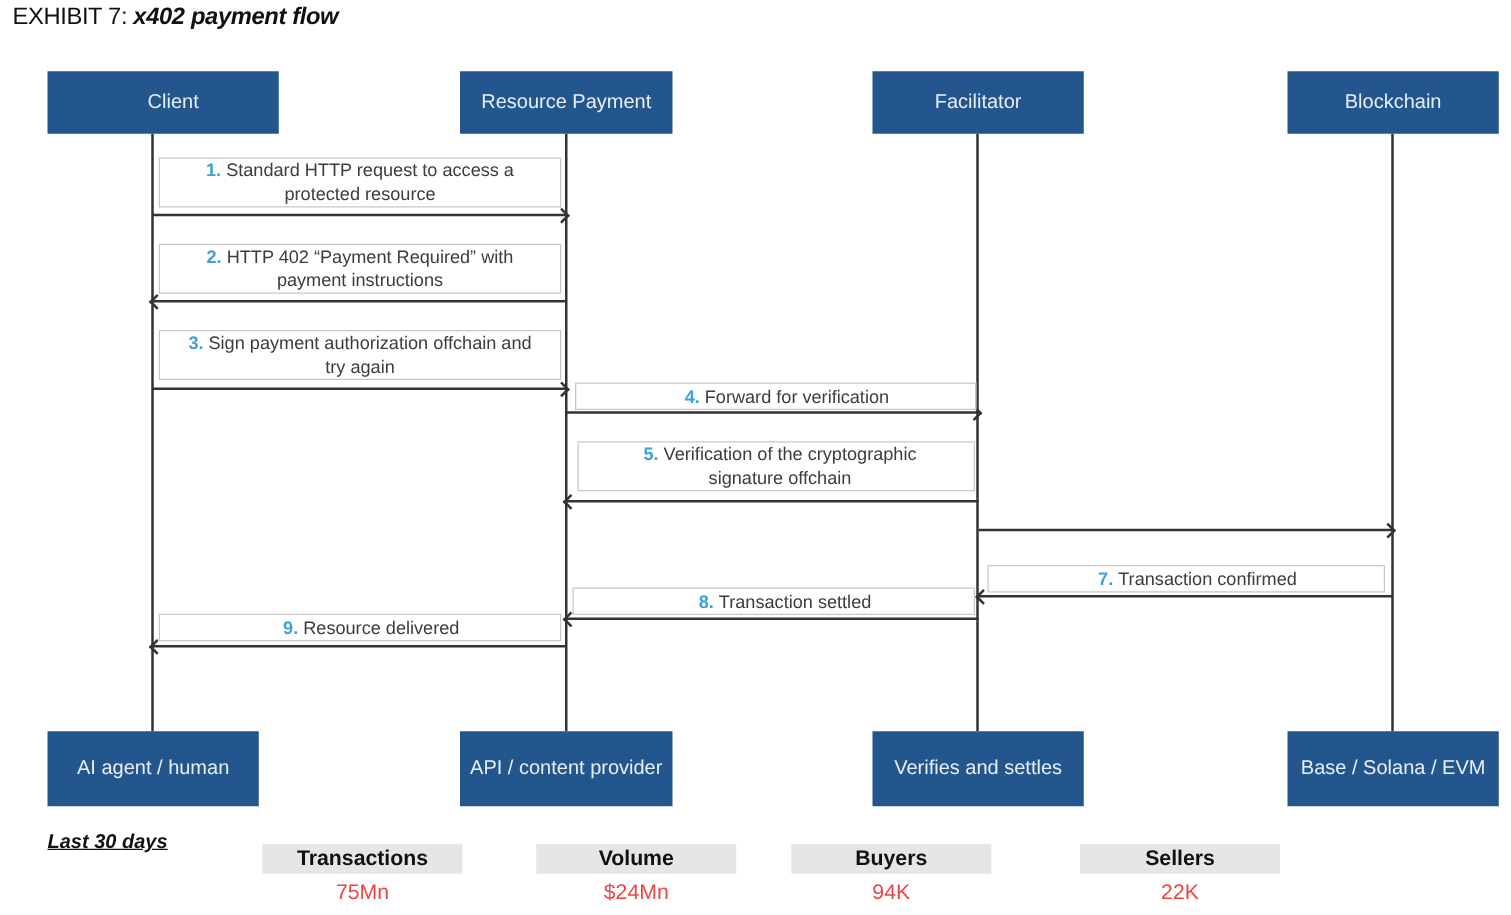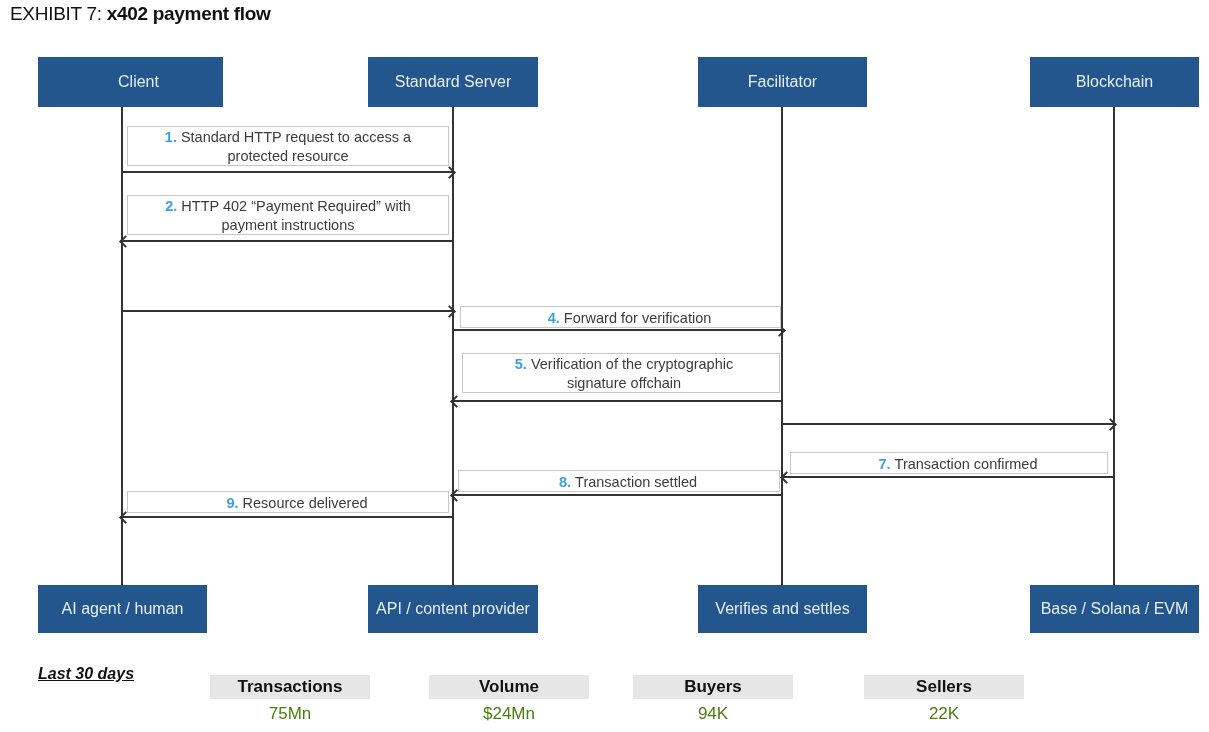--- a/index.html
+++ b/index.html
@@ -10,61 +10,61 @@
     --label-border:#C8C8C8;
     --label-text:#3C3C3C;
     --stat-header-bg:#E6E6E6;
   }
   html,body{margin:0;padding:0;background:#fff;}
   .stage{
     position:relative;width:1209px;height:732px;background:#fff;overflow:hidden;
     font-family:"Liberation Sans", sans-serif;color:#1a1a1a;
   }
   .title{position:absolute;left:10px;top:3px;font-size:19px;letter-spacing:-0.3px;color:#111;}
-  .title .bold{font-weight:bold;margin-left:5px;}
+  .title .bold{font-weight:bold;margin-left:5px;font-style:italic;}
   
   .abox{
     position:absolute;background:var(--box-blue);color:var(--box-text);
     display:flex;align-items:center;justify-content:center;text-align:center;
     font-size:16px;line-height:20px;height:50px;
   }
-  .abox.bottom{height:48px;}
+  .abox.bottom{height:60px;}
   
   .lifeline{position:absolute;width:2px;top:107px;height:478px;background:var(--line);}
   
   .mlabel{
     position:absolute;background:#fff;border:1px solid var(--label-border);
     color:var(--label-text);font-size:14.5px;text-align:center;box-sizing:border-box;
     display:block;z-index:2;
   }
   .mlabel.two{line-height:19px;padding:1px 14px 0 14px;height:40px;}
   .mlabel.one{line-height:20px;padding:1px 4px 0 22px;height:22px;white-space:nowrap;}
   .mlabel .num{color:var(--step-blue);font-weight:bold;margin-right:4px;}
   
   .arrow{position:absolute;height:0;border-top:2px solid var(--line);z-index:1;}
   .ah{position:absolute;width:9px;height:9px;top:-5px;box-sizing:border-box;}
   .ah.r{right:-1px;border-top:2px solid var(--line);border-right:2px solid var(--line);transform:rotate(45deg);}
   .ah.l{left:-1px;border-top:2px solid var(--line);border-left:2px solid var(--line);transform:rotate(-45deg);}
   
   .period{position:absolute;left:38px;top:665px;font-size:16px;font-style:italic;font-weight:bold;text-decoration:underline;color:#111;}
   .stat{position:absolute;top:675px;width:160px;text-align:center;}
   .stat .sh{background:var(--stat-header-bg);font-weight:bold;font-size:17px;padding:2px 0;color:#111;}
-  .stat .sv{font-size:17px;margin-top:5px;color:#4d7c0f;}
+  .stat .sv{font-size:17px;margin-top:5px;color:#ef4444;}
 </style>
 </head>
 <body>
 
 <div class="stage">
 
   <div class="title">
     <span>EXHIBIT 7:</span><span class="bold">x402 payment flow</span>
   </div>
 
   <div class="abox top" style="left:38px;top:57px;width:169px;padding-left:16px;">Client</div>
-  <div class="abox top" style="left:368px;top:57px;width:170px;">Standard Server</div>
+  <div class="abox top" style="left:368px;top:57px;width:170px;">Resource Payment</div>
   <div class="abox top" style="left:698px;top:57px;width:169px;">Facilitator</div>
   <div class="abox top" style="left:1030px;top:57px;width:169px;">Blockchain</div>
 
   <div class="lifeline" style="left:121px;"></div>
   <div class="lifeline" style="left:452px;"></div>
   <div class="lifeline" style="left:781px;"></div>
   <div class="lifeline" style="left:1113px;"></div>
 
   <div class="mlabel two" style="left:127px;top:126px;width:322px;">
     <span class="num">1.</span><span>Standard HTTP request to access a protected resource</span>
@@ -73,20 +73,23 @@
       <i class="ah r"></i>
     </div>
 
   <div class="mlabel two" style="left:127px;top:195px;width:322px;">
     <span class="num">2.</span><span>HTTP 402 “Payment Required” with payment instructions</span>
   </div>
   <div class="arrow" style="left:122px;top:240px;width:331px;">
       <i class="ah l"></i>
     </div>
 
+  <div class="mlabel two" style="left:127px;top:264px;width:322px;">
+    <span class="num">3.</span><span>Sign payment authorization offchain and try again</span>
+  </div>
   <div class="arrow" style="left:122px;top:310px;width:331px;">
       <i class="ah r"></i>
     </div>
 
   <div class="mlabel one" style="left:460px;top:306px;width:321px;">
     <span class="num">4.</span><span>Forward for verification</span>
   </div>
   <div class="arrow" style="left:453px;top:329px;width:330px;">
       <i class="ah r"></i>
     </div>

